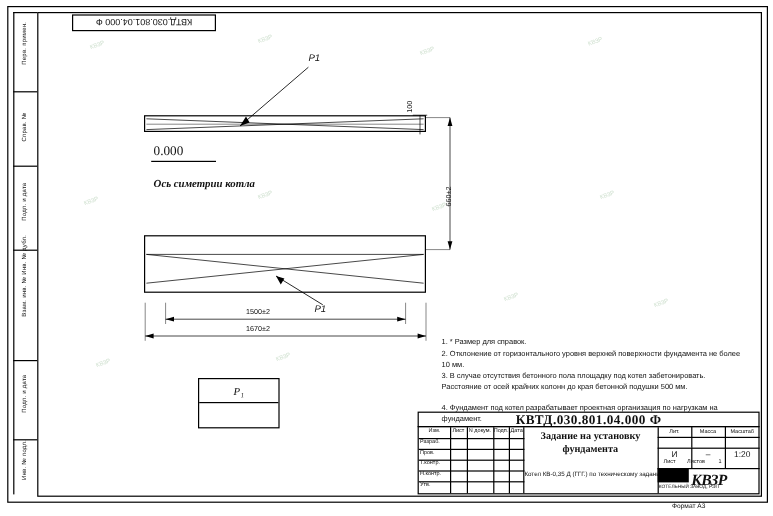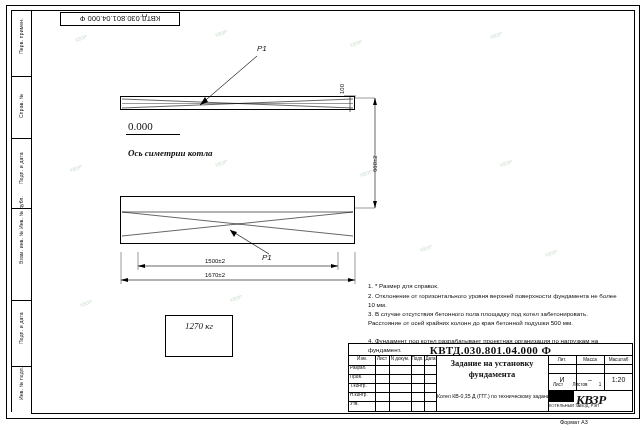--- a/index.html
+++ b/index.html
@@ -158,21 +158,21 @@
 
     <line x1="23" y1="0" x2="23" y2="18" stroke="#000" stroke-width="0.4"></line>
     <line x1="223" y1="0" x2="223" y2="18" stroke="#000" stroke-width="0.4"></line>
     <line x1="6" y1="0" x2="6" y2="32" stroke="#000" stroke-width="0.4"></line>
     <line x1="240" y1="0" x2="240" y2="32" stroke="#000" stroke-width="0.4"></line>
   </svg>
   <div class="dimtxt" style="left:205px;top:258px;">1500±2</div>
   <div class="dimtxt" style="left:205px;top:272px;">1670±2</div>
 
   <div class="masstable">
-    <div class="r">1270 кг</div>
+    <div class="r first">Р₁</div>
   </div>
 
   <div class="note" style="left:368px;top:282px;width:252px;">1. * Размер для справок.</div>
   <div class="note" style="left:368px;top:292px;width:252px;">2. Отклонение от горизонтального уровня верхней поверхности фундамента не более 10 мм.</div>
   <div class="note" style="left:368px;top:310px;width:252px;">3. В случае отсутствия бетонного пола площадку под котел забетонировать. Расстояние от осей крайних колонн до края бетонной подушки 500 мм.</div>
   <div class="note" style="left:368px;top:337px;width:252px;">4. Фундамент под котел разрабатывает проектная организация по нагрузкам на фундамент.</div>
 
   <div class="code-big">КВТД.030.801.04.000  Ф</div>
 
   <div class="stamp">

